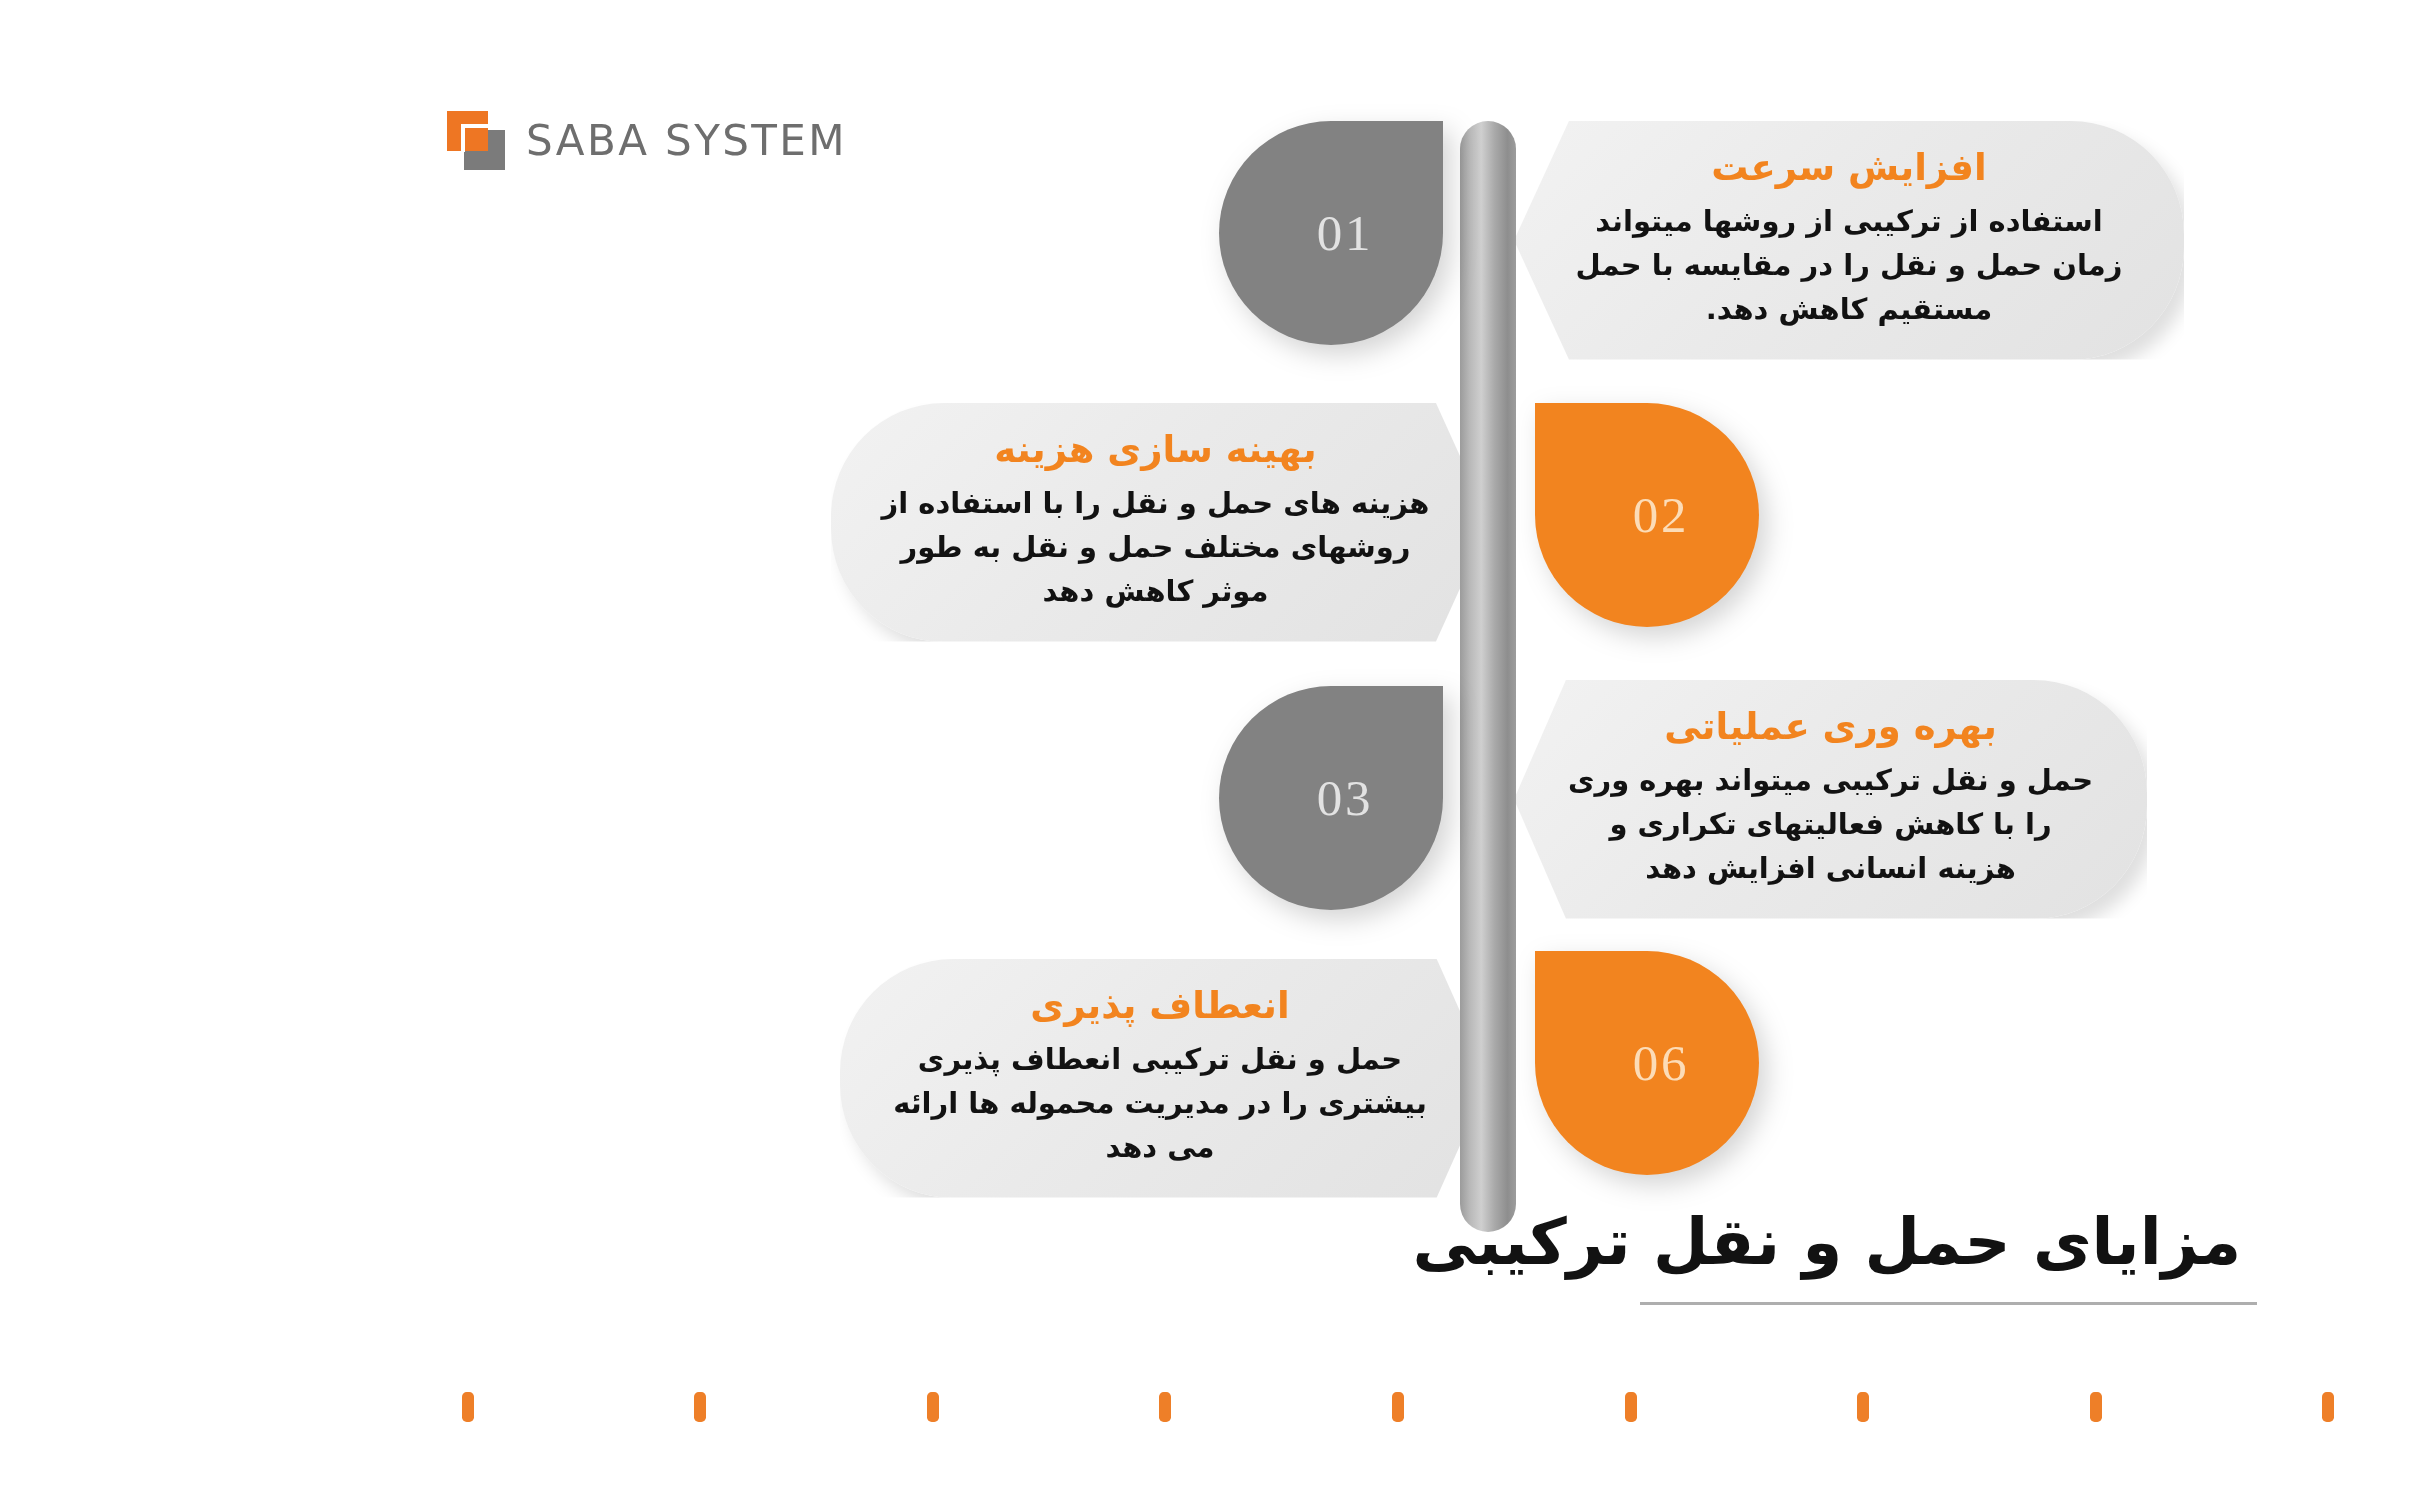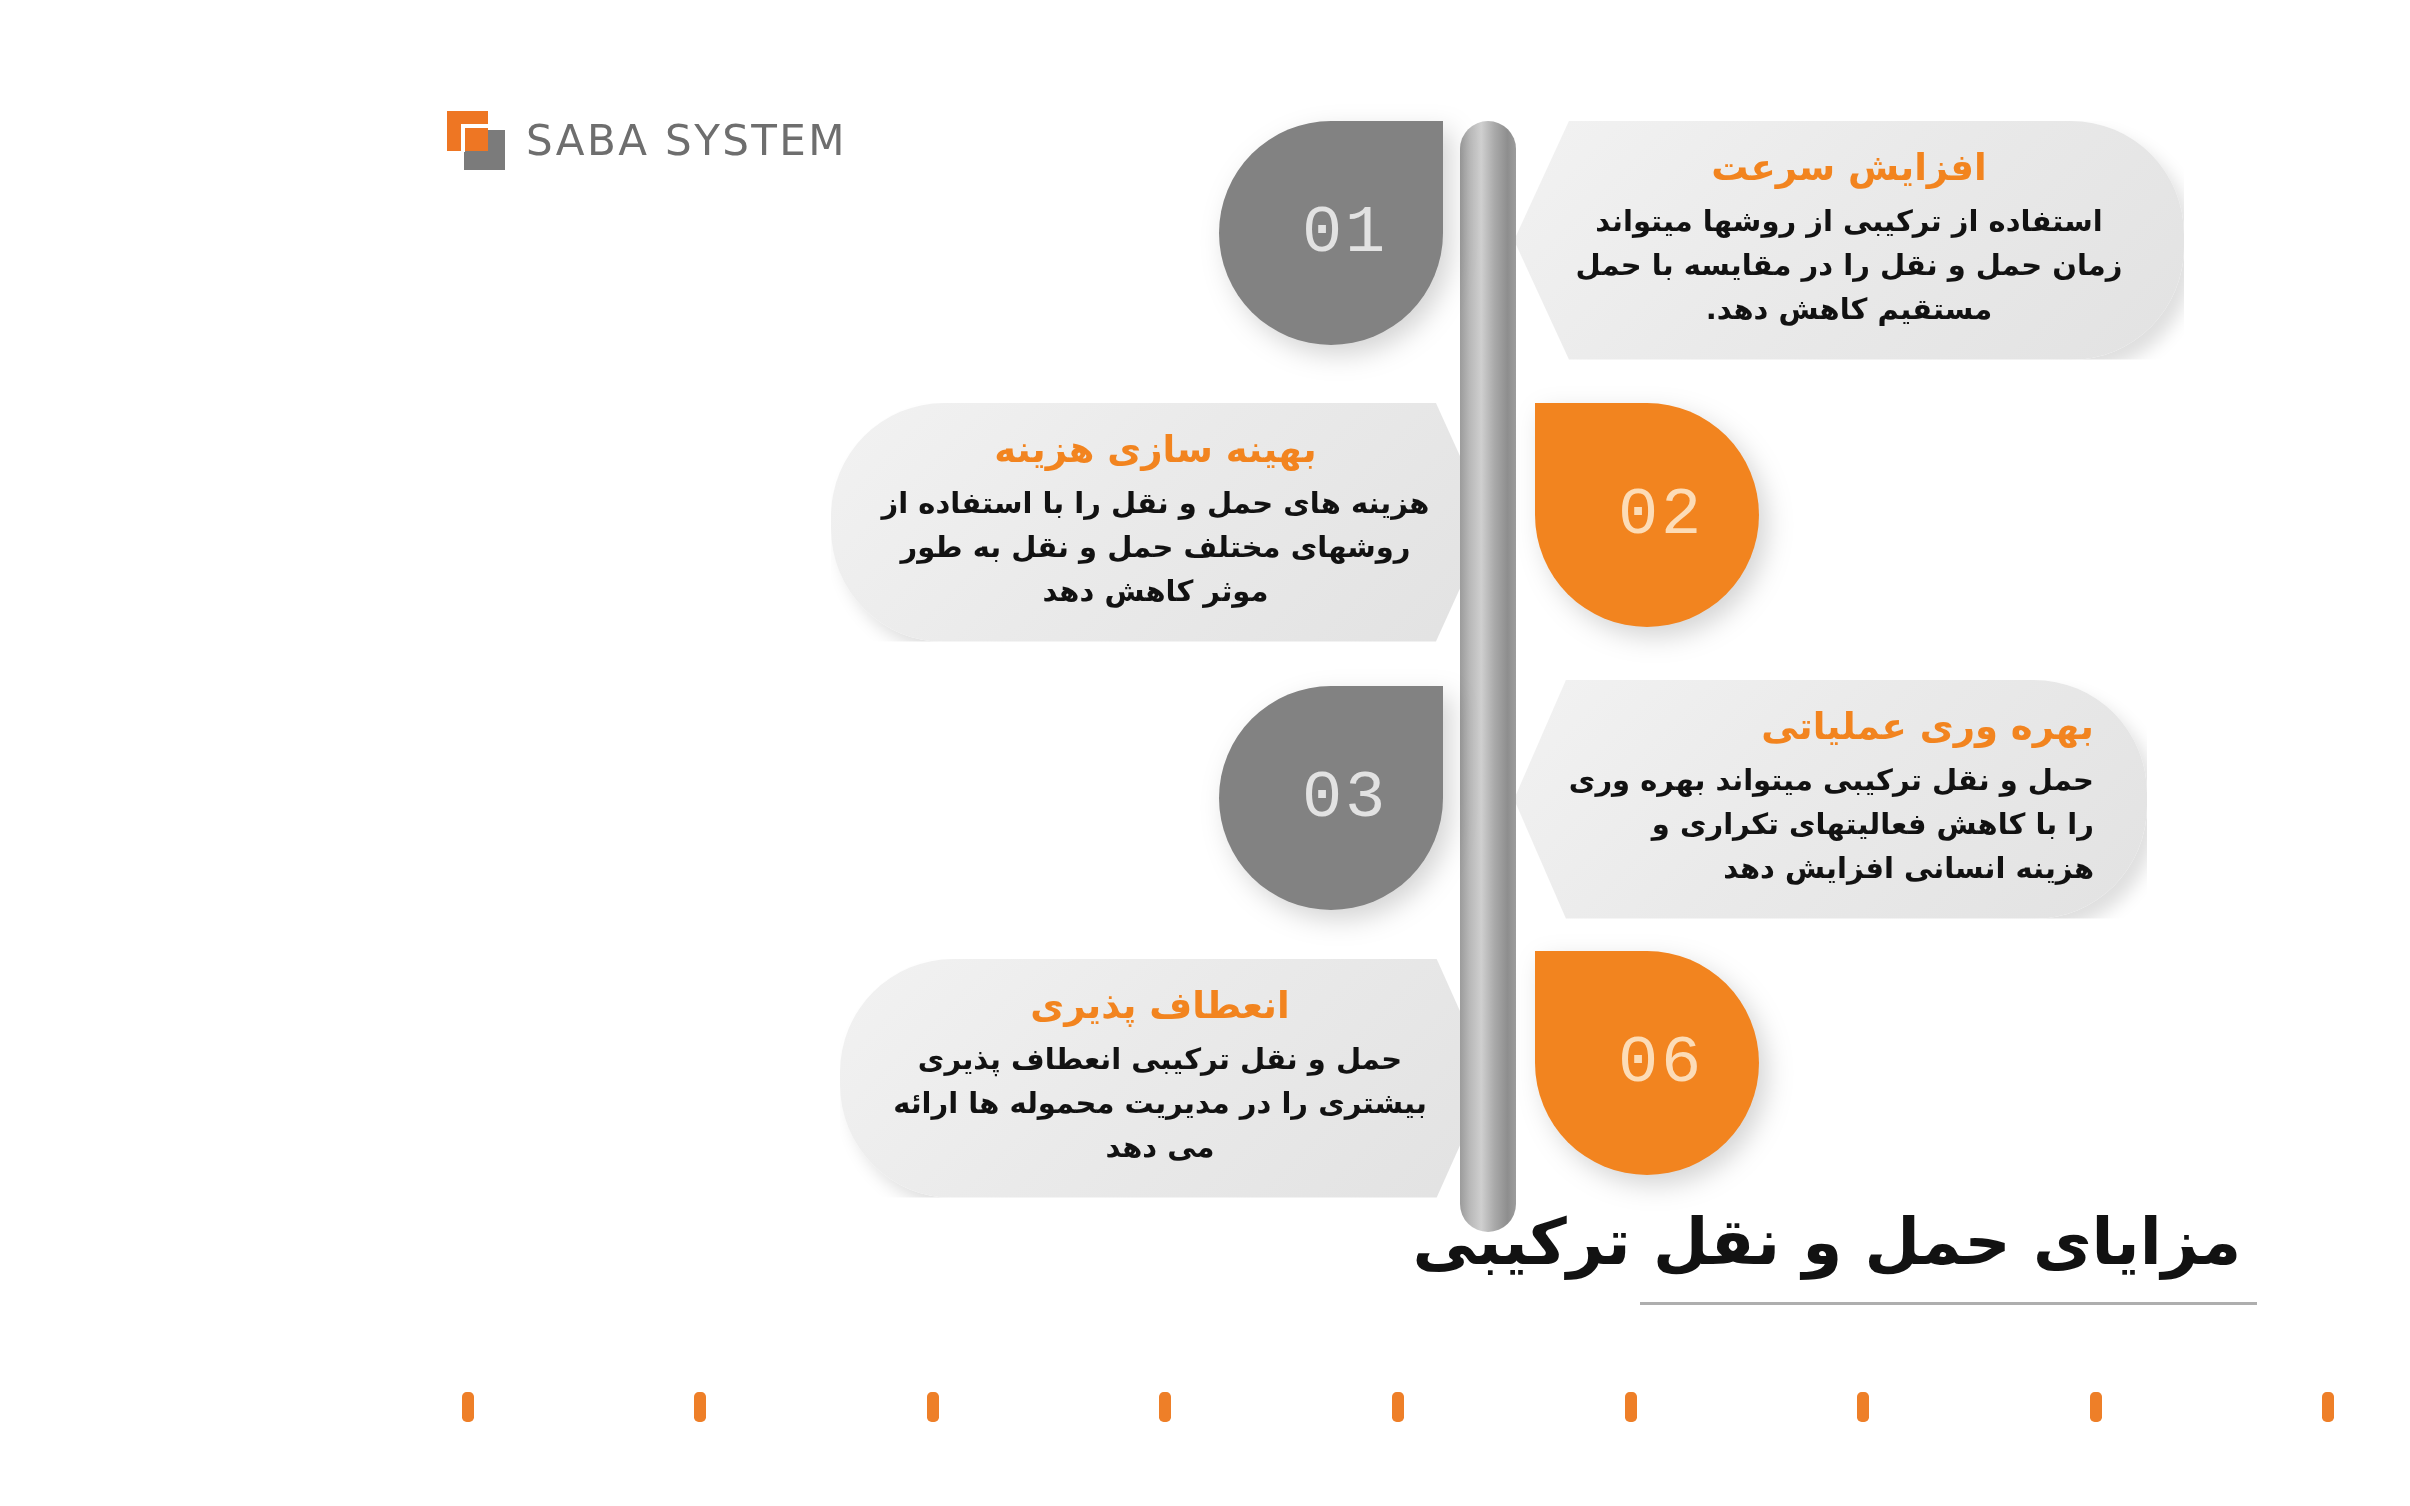--- a/index.html
+++ b/index.html
@@ -113,22 +113,22 @@
   
   .bubble.right .blob {
     border-radius: 0 50% 50% 50%;
   }
   .bubble.gray .blob { background: #828282; }
   .bubble.orange .blob { background: #f2841f; }
 
   .bubble .num {
     position: relative;
     z-index: 2;
-    font-family: Liberation Mono, monospace;
-    font-size: 67px;
+    font-family: Liberation Serif, serif;
+    font-size: 51px;
     font-weight: 300;
     letter-spacing: 2.8px;
     direction: ltr;
     margin-left: 28px;
   }
   .bubble.gray .num  { color: #e2e2e2; }
   .bubble.orange .num{ color: #fcdcb7; }
 
   .b1 { left: 925px;  top: 121px; }
   .b2 { left: 1241px; top: 403px; }
@@ -168,21 +168,21 @@
   .card .c-body {
     color: #121212;
     font-size: 29px;
     font-weight: 700;
     line-height: 1.52;
     margin: 0;
   }
 
   .c1 { left: 1220px; top: 121px; width: 670px;  min-height: 235px; }
   .c2 { left: 537px;  top: 403px; width: 659px;  min-height: 235px; }
-  .c3 { left: 1220px; top: 680px; width: 633px;  min-height: 220px; text-align: right; }
+  .c3 { left: 1220px; top: 680px; width: 633px;  min-height: 220px; }
   .c4 { left: 546px;  top: 959px;width: 650px;  min-height: 215px; }
 
   
   .headline {
     position: absolute;
     right: 153px;
     top: 1188px;
     text-align: left;
   }
   .headline .h-text {

